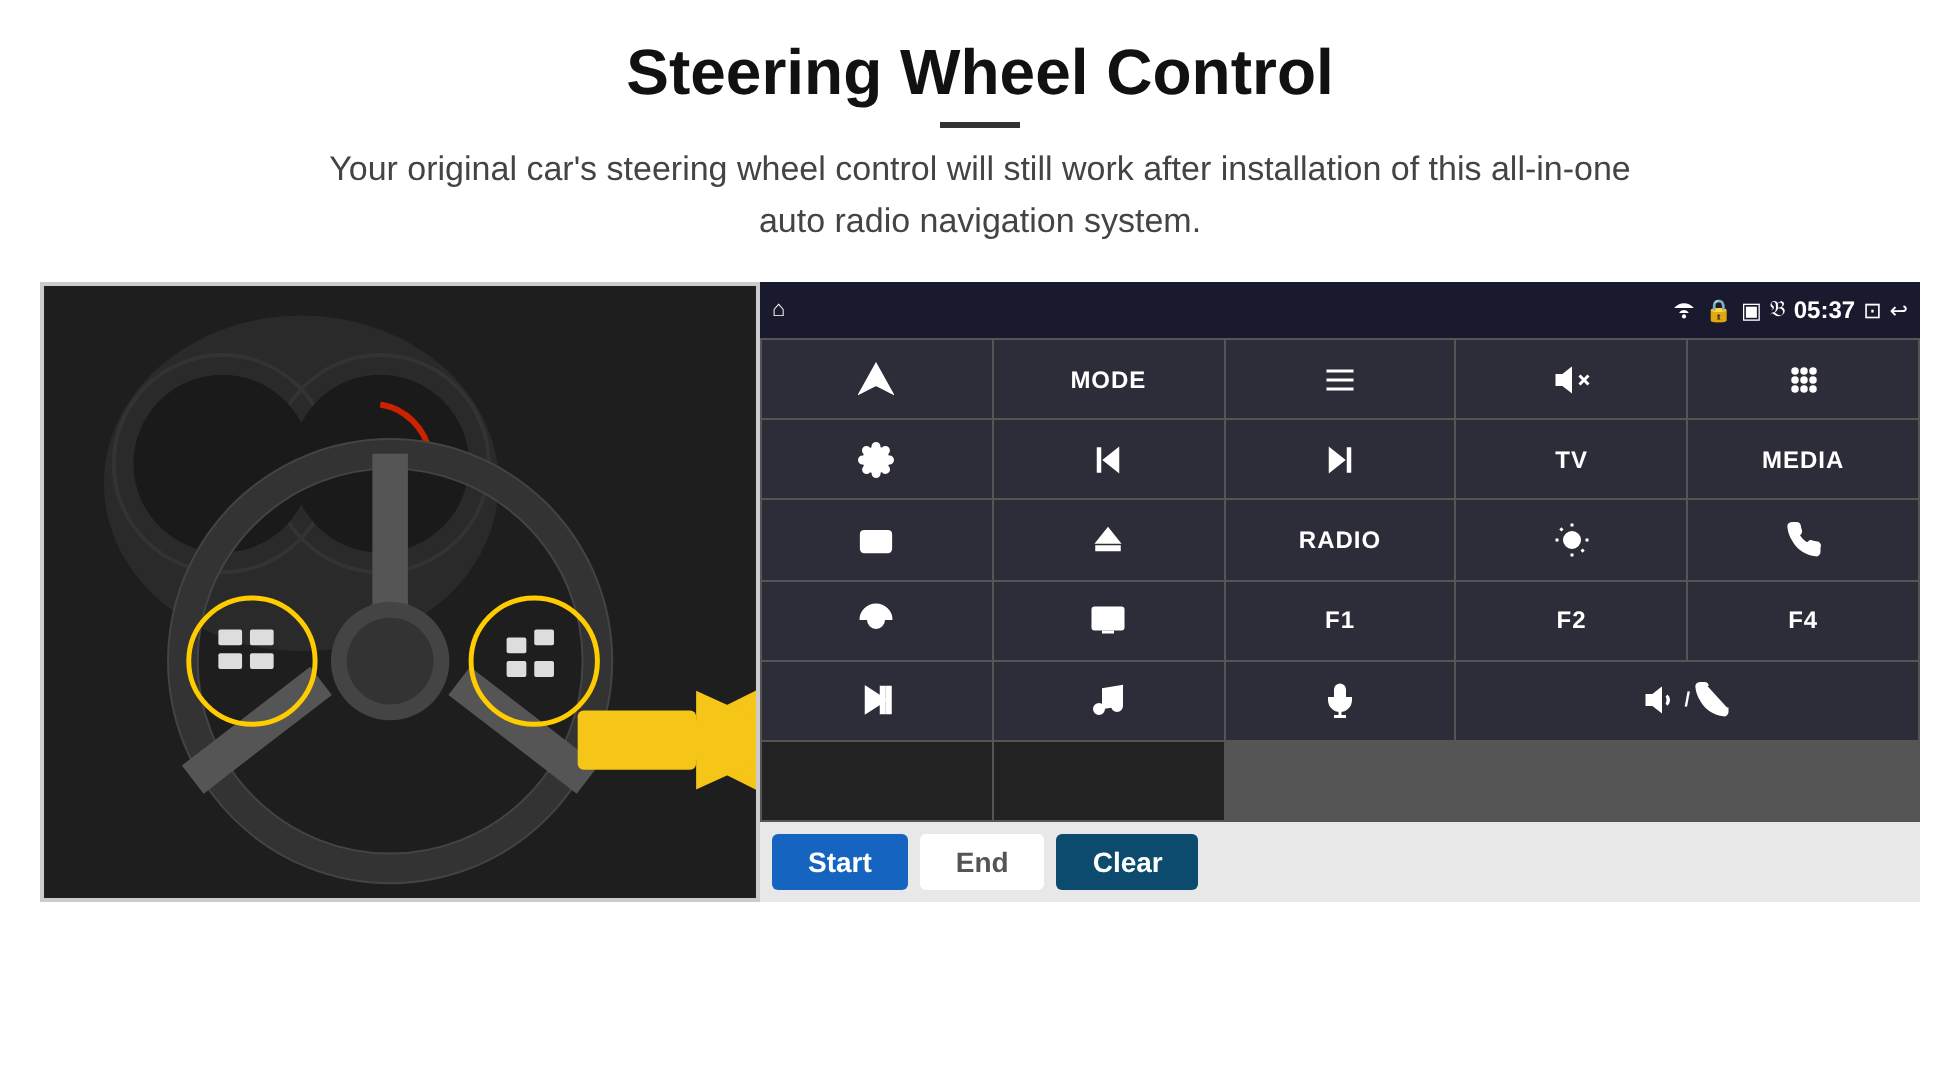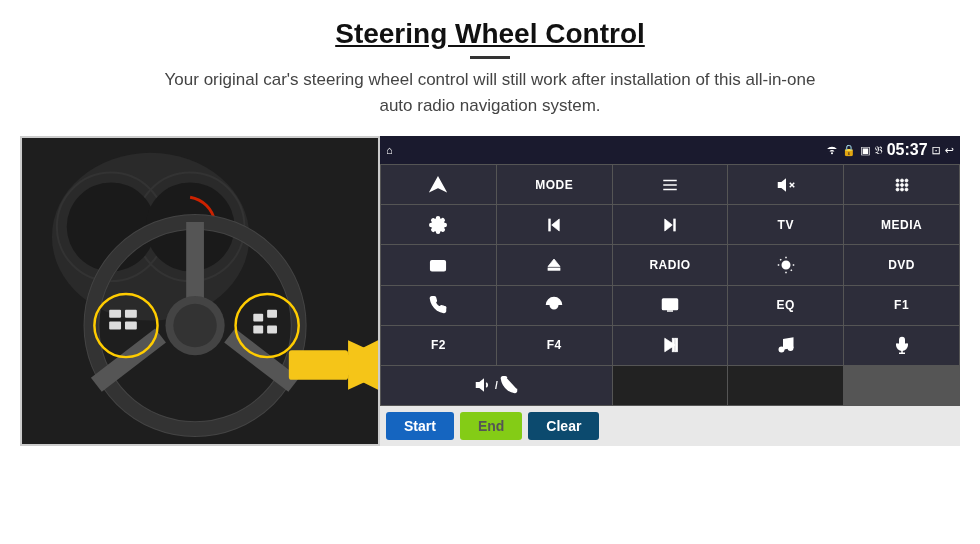--- a/index.html
+++ b/index.html
@@ -19,25 +19,24 @@
       align-items: center;
       padding: 18px 20px 10px;
     }
 
     .title-section {
       text-align: center;
       margin-bottom: 8px;
     }
 
     .main-title {
-      font-size: 28px;
+      font-size: 32px;
       font-weight: 900;
       color: #111;
       letter-spacing: 0;
-      text-decoration: underline;
     }
 
     .title-divider {
       width: 40px;
       height: 3px;
       background: #333;
       margin: 6px auto 8px;
     }
 
     .subtitle {
@@ -104,21 +103,21 @@
       gap: 4px;
     }
 
     .status-icon {
       color: #fff;
       font-size: 11px;
     }
 
     .status-time {
       color: #fff;
-      font-size: 16px;
+      font-size: 12px;
       font-weight: bold;
     }
 
     
     .button-grid {
       display: grid;
       grid-template-columns: repeat(5, 1fr);
       grid-template-rows: repeat(6, 1fr);
       flex: 1;
       gap: 1px;
@@ -175,21 +174,21 @@
       cursor: pointer;
       border-radius: 3px;
     }
 
     .btn-start {
       background: #1565c0;
       color: #fff;
     }
 
     .btn-end {
-      background: #84cc16;
+      background: #ffffff;
       color: #555;
     }
 
     .btn-clear {
       background: #0c4a6e;
       color: #fff;
     }
   </style>
 </head>
 <body>
@@ -347,40 +346,38 @@
           <svg viewBox="0 0 24 24" fill="none" stroke="white" stroke-width="2">
               <circle cx="12" cy="12" r="5"></circle>
               <line x1="12" y1="1" x2="12" y2="3"></line>
               <line x1="12" y1="21" x2="12" y2="23"></line>
               <line x1="4.22" y1="4.22" x2="5.64" y2="5.64"></line>
               <line x1="18.36" y1="18.36" x2="19.78" y2="19.78"></line>
               <line x1="1" y1="12" x2="3" y2="12"></line>
               <line x1="21" y1="12" x2="23" y2="12"></line>
             </svg>
         </button>
-        <button class="btn text-btn">DVD</button>
 
         <button class="btn">
           <svg viewBox="0 0 24 24" fill="none" stroke="white" stroke-width="2">
               <path d="M22 16.92v3a2 2 0 0 1-2.18 2 19.79 19.79 0 0 1-8.63-3.07A19.5 19.5 0 0 1 4.99 12 19.79 19.79 0 0 1 1.93 3.35 2 2 0 0 1 3.91 1h3a2 2 0 0 1 2 1.72 12.84 12.84 0 0 0 .7 2.81 2 2 0 0 1-.45 2.11L8.09 8.91a16 16 0 0 0 6 6l1.27-1.27a2 2 0 0 1 2.11-.45 12.84 12.84 0 0 0 2.81.7A2 2 0 0 1 22 16.92z"></path>
             </svg>
         </button>
         <button class="btn">
           <svg viewBox="0 0 24 24" fill="none" stroke="white" stroke-width="2">
               <circle cx="12" cy="12" r="5"></circle>
               <path d="M2,12 a10,10 0 0,1 20,0"></path>
             </svg>
         </button>
         <button class="btn">
           <svg viewBox="0 0 24 24" fill="none" stroke="white" stroke-width="2">
               <rect x="2" y="4" width="20" height="14" rx="1"></rect>
               <line x1="8" y1="20" x2="16" y2="20"></line>
             </svg>
         </button>
-        <button class="btn text-btn">EQ</button>
         <button class="btn text-btn">F1</button>
 
         <button class="btn text-btn">F2</button>
         <button class="btn text-btn">F4</button>
         <button class="btn">
           <svg viewBox="0 0 24 24" fill="white">
               <polygon points="5,3 19,12 5,21"></polygon>
               <rect x="15" y="3" width="3" height="18"></rect>
               <rect x="19" y="3" width="3" height="18"></rect>
             </svg>

